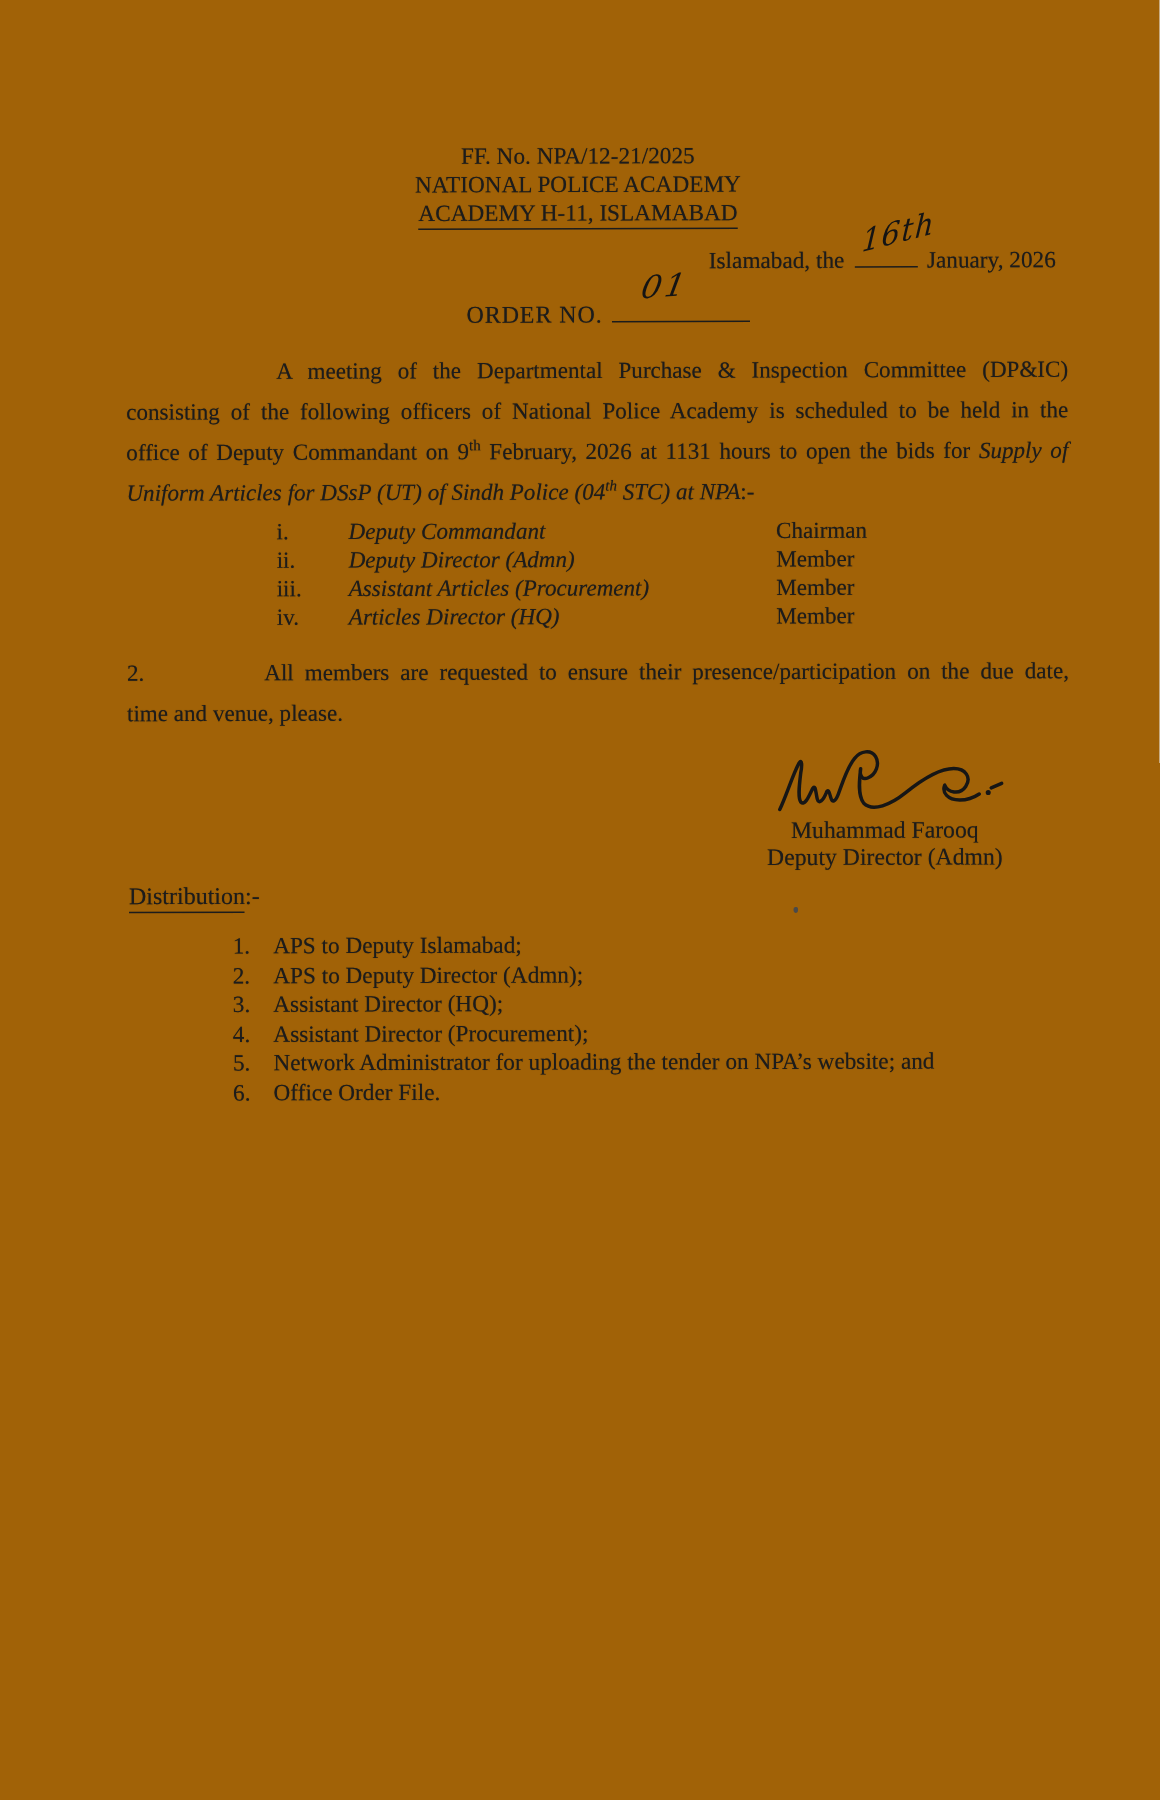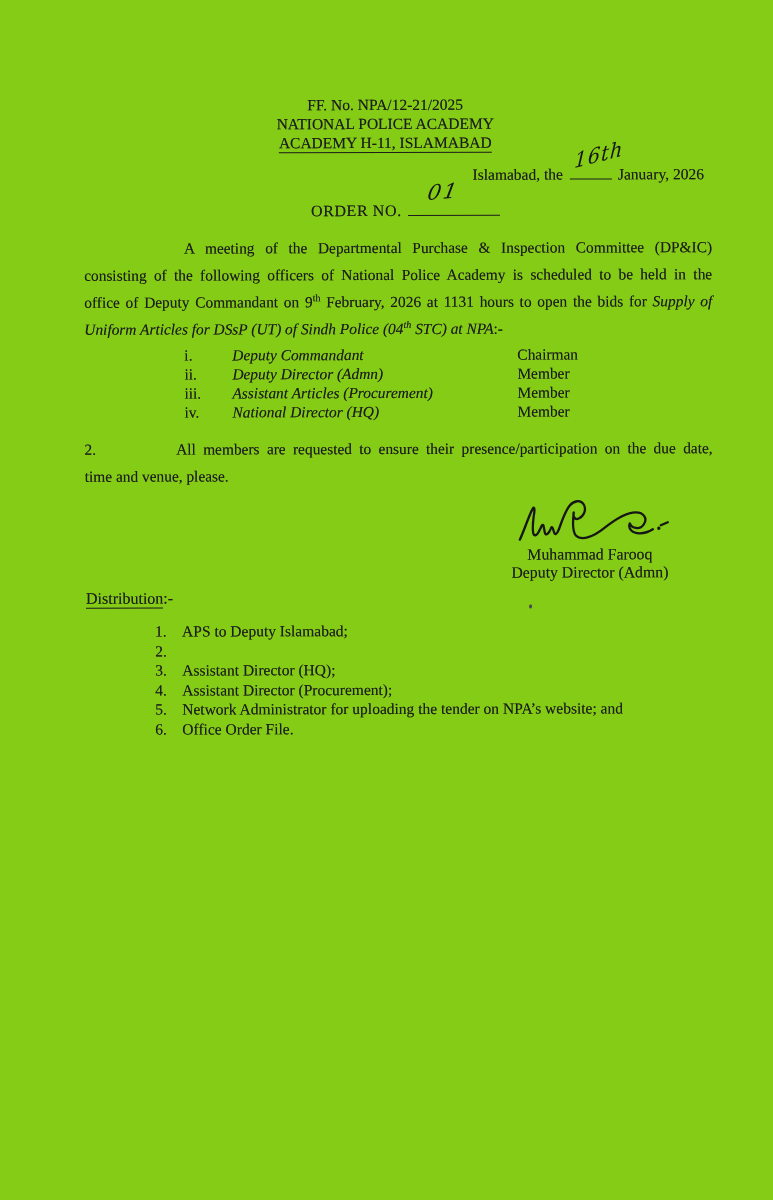--- a/index.html
+++ b/index.html
@@ -1,20 +1,20 @@
 <!DOCTYPE html>
 <html><head>
 <meta charset="utf-8">
 <style>
   html,body{margin:0;padding:0;background:#e8e8e8;}
   .page{
     position:relative;
     width:773px;height:1200px;
     margin:0 auto;
-    background:#84cc16;
+    background:#a16207;
     overflow:hidden;
     font-family:"Liberation Serif","DejaVu Serif",serif;
     color:#1c1c1c;
     text-shadow:0 0 .5px rgba(20,20,20,.55);
   }
   .tilt{position:absolute;inset:0;transform:rotate(-0.15deg);}
 
   
   .doc-header{margin-top:95px;text-align:center;font-size:15.5px;line-height:19px;}
   .u{border-bottom:1.4px solid #1c1c1c;padding-bottom:1px;}
@@ -120,21 +120,21 @@
         <span class="c-title">Deputy Director (Admn)</span>
         <span class="c-role">Member</span>
       </div>
       <div class="c-row">
         <span class="c-num">iii.</span>
         <span class="c-title">Assistant Articles (Procurement)</span>
         <span class="c-role">Member</span>
       </div>
       <div class="c-row">
         <span class="c-num">iv.</span>
-        <span class="c-title">National Director (HQ)</span>
+        <span class="c-title">Articles Director (HQ)</span>
         <span class="c-role">Member</span>
       </div>
     </div>
 
     <div class="para" style="margin-top:14px;">
       <div class="jline"><span>2.</span><span class="num-gap"></span><span>All members are requested to ensure their presence/participation on the due date,</span></div>
       <div class="lline">time and venue, please.</div>
     </div>
 
     <div class="sig-block">
@@ -152,20 +152,21 @@
     <div class="dist-heading">
       <span class="u">Distribution</span><span>:-</span>
     </div>
     <div class="dist-list">
       <div class="d-row">
         <span class="d-num">1.</span>
         <span>APS to Deputy Islamabad;</span>
       </div>
       <div class="d-row">
         <span class="d-num">2.</span>
+        <span>APS to Deputy Director (Admn);</span>
       </div>
       <div class="d-row">
         <span class="d-num">3.</span>
         <span>Assistant Director (HQ);</span>
       </div>
       <div class="d-row">
         <span class="d-num">4.</span>
         <span>Assistant Director (Procurement);</span>
       </div>
       <div class="d-row">

